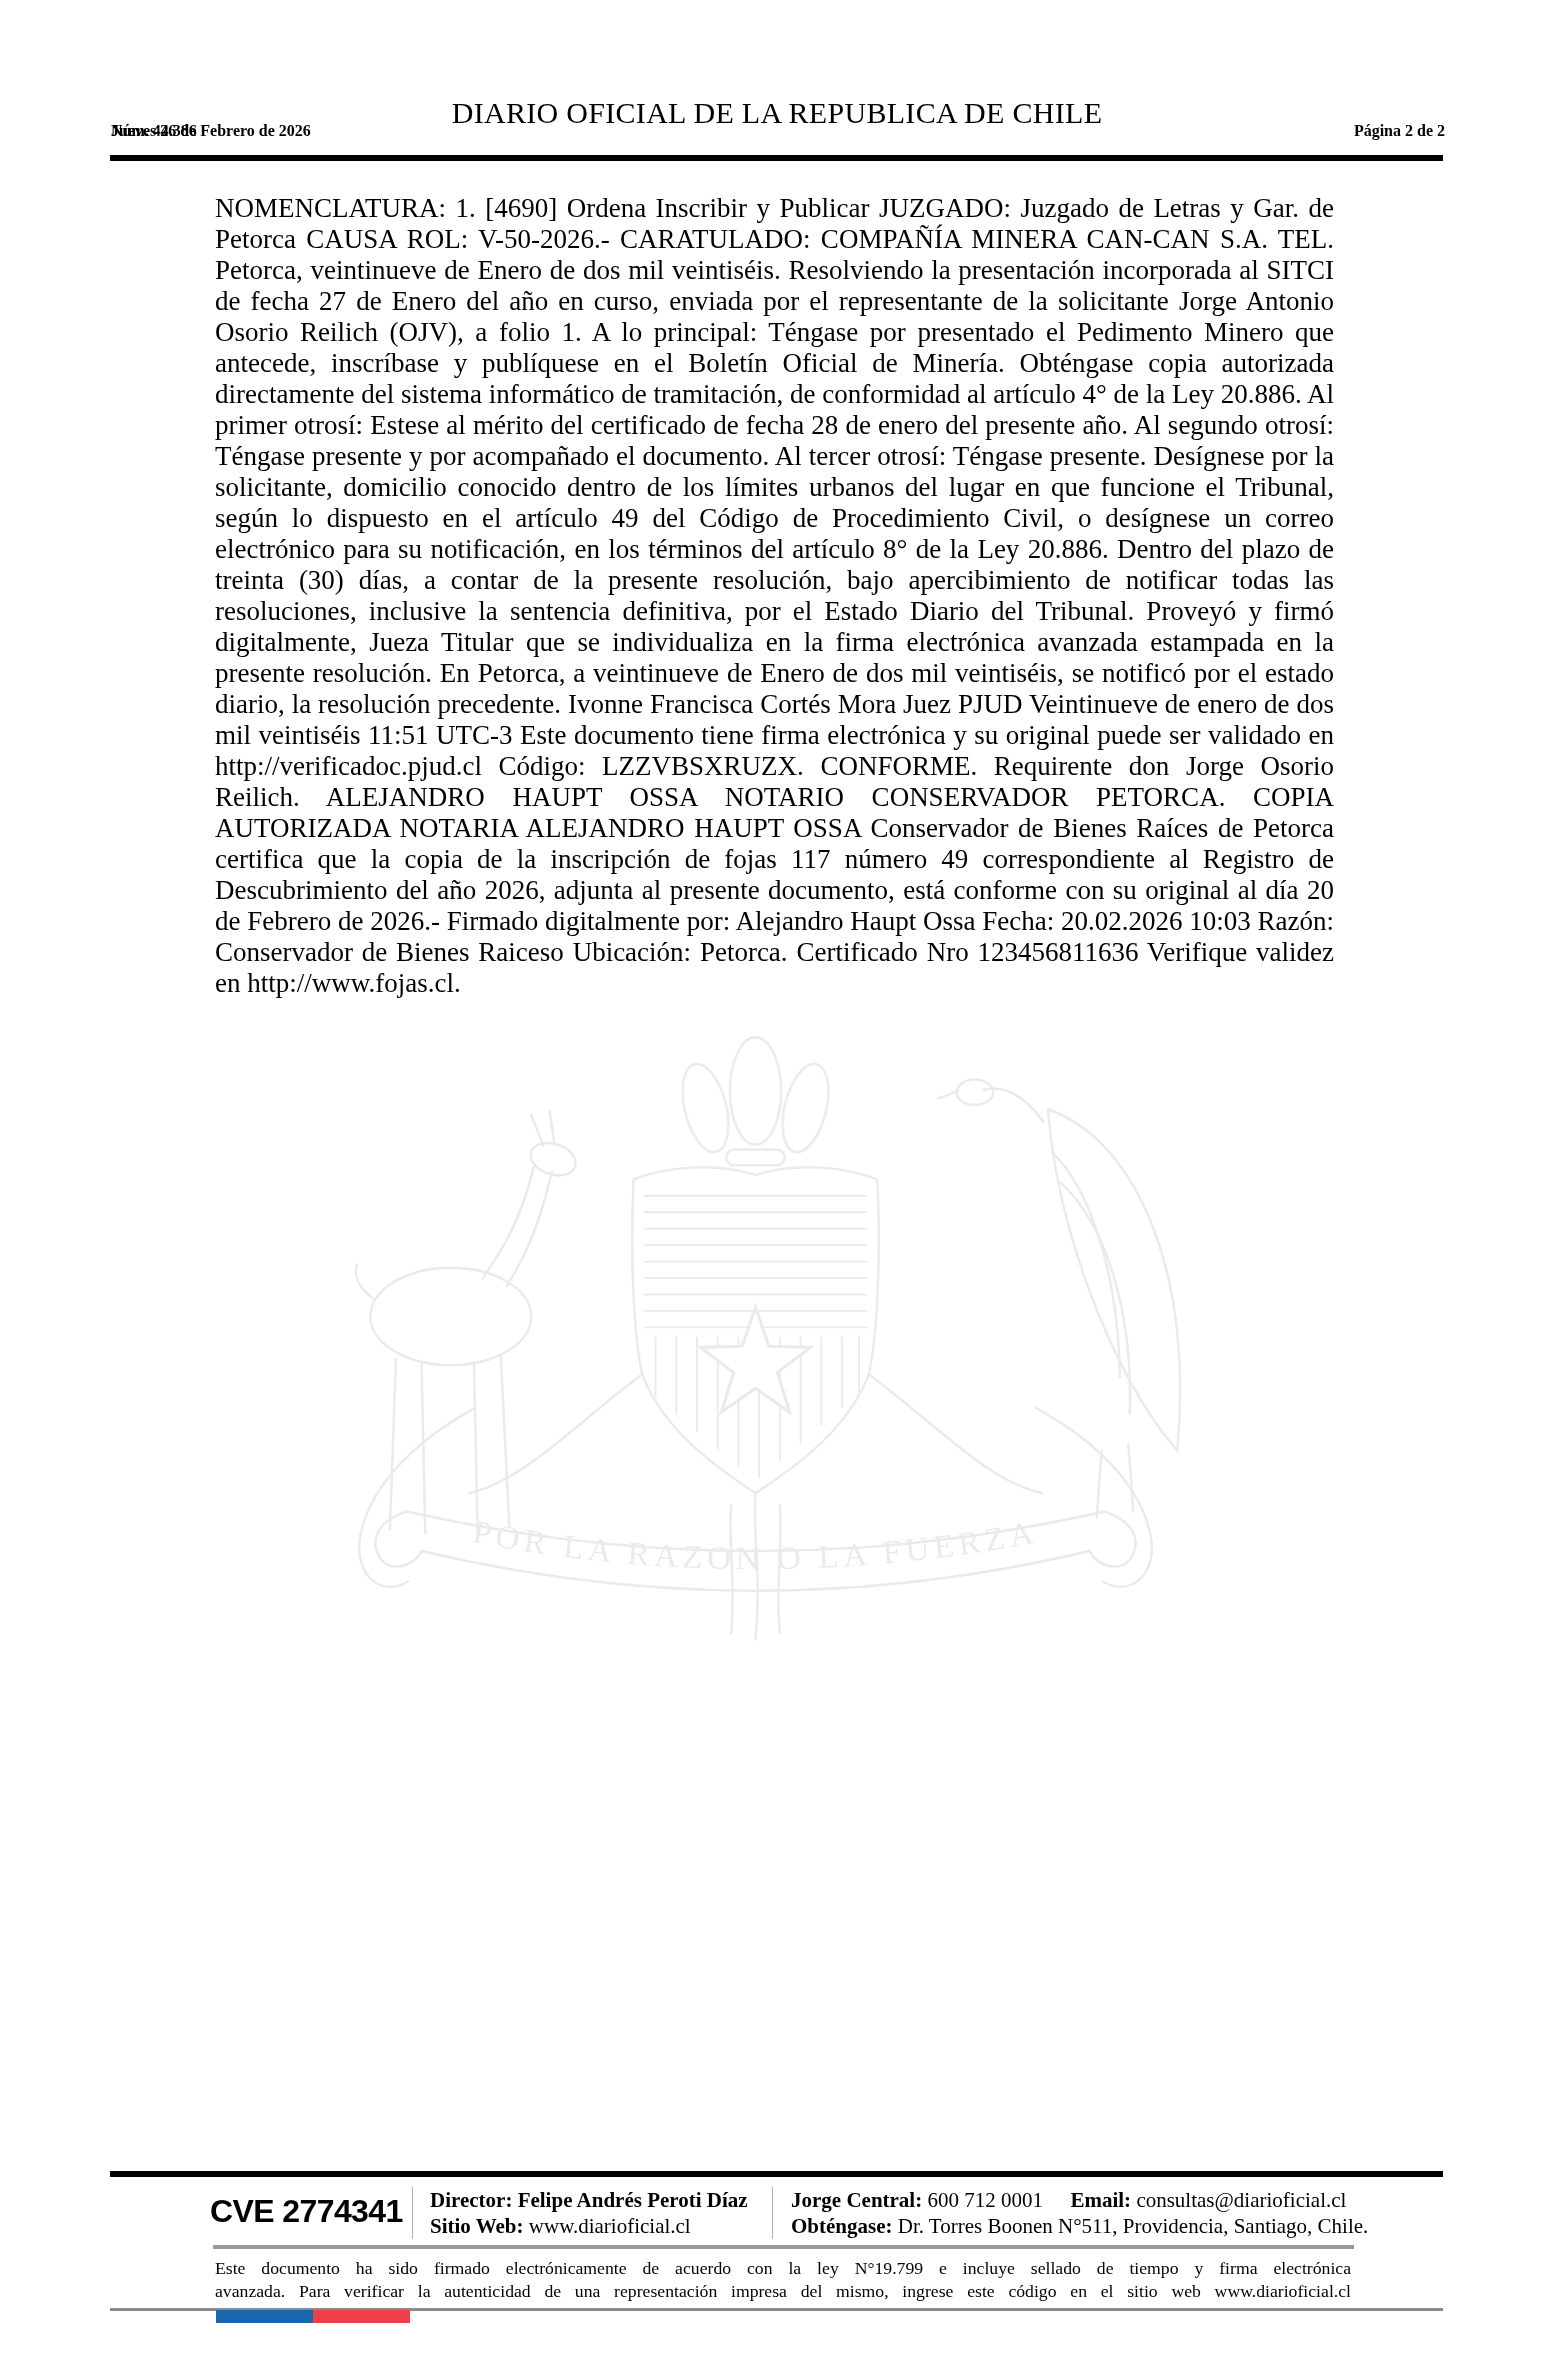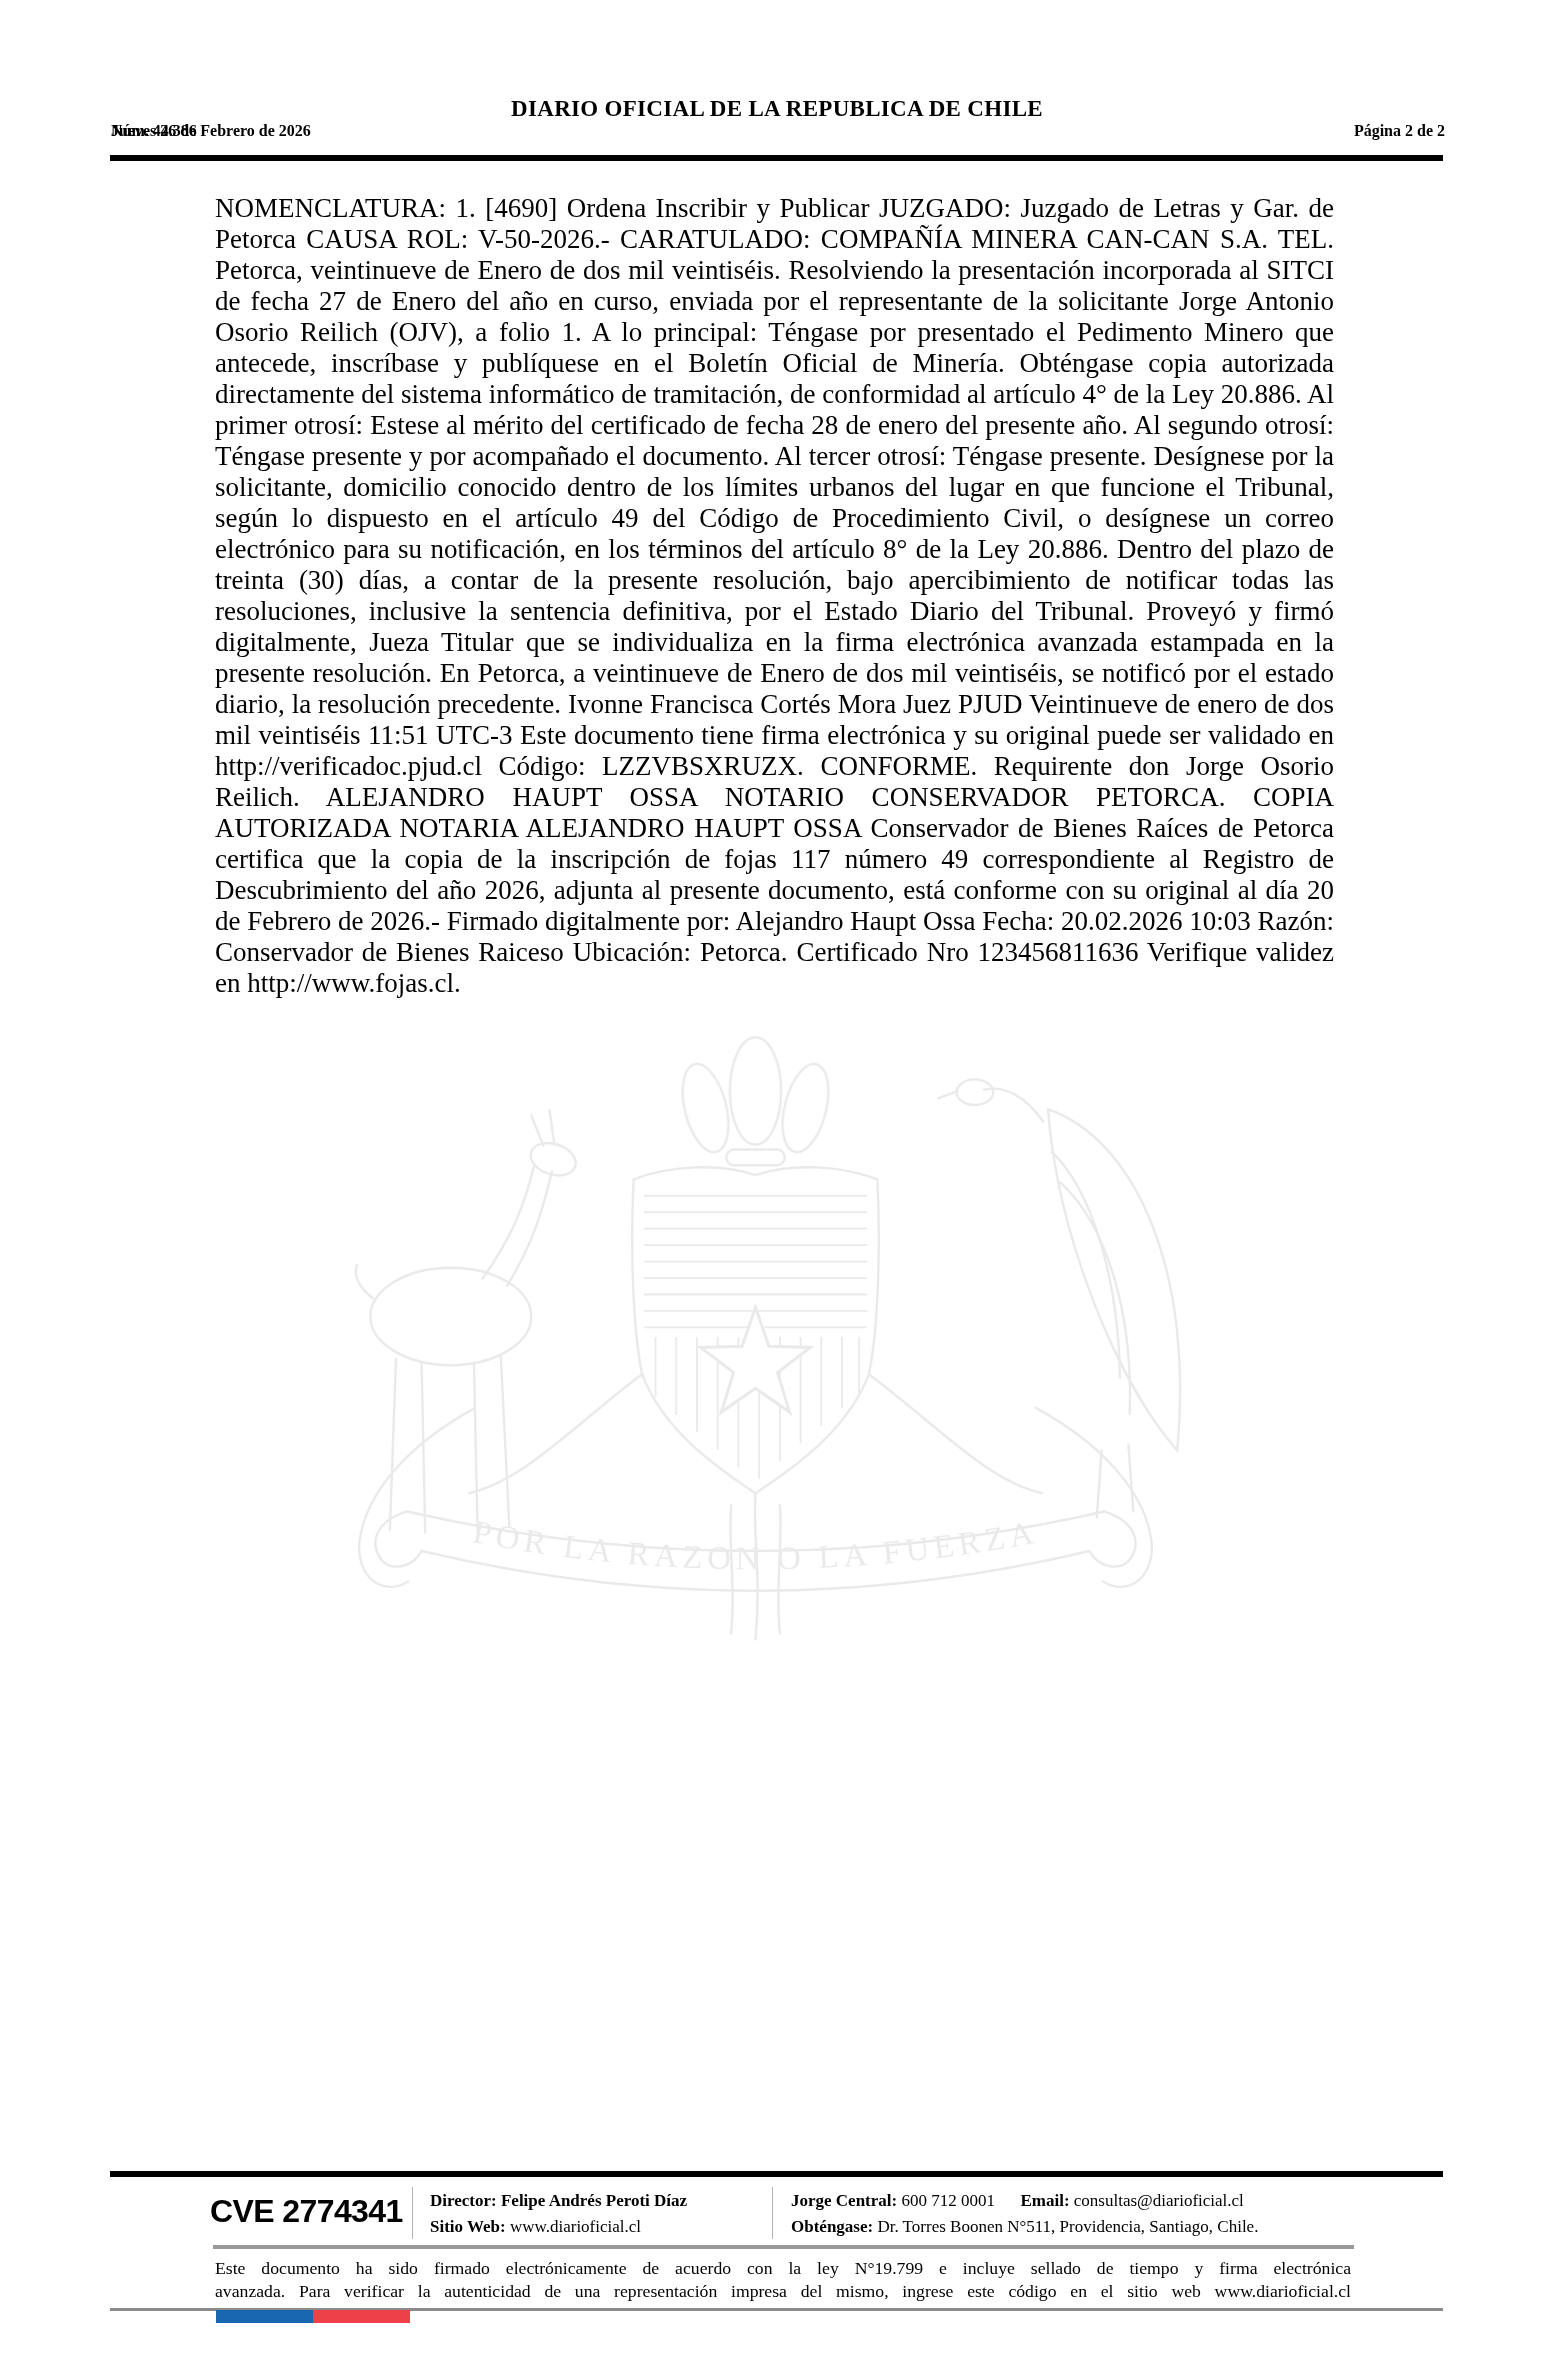--- a/index.html
+++ b/index.html
@@ -1,38 +1,38 @@
 <!DOCTYPE html>
 <html style="font-size:9.8px"><head>
 <meta charset="utf-8">
 <style>
   html,body{margin:0;padding:0;background:#fff;}
   .page{position:relative;width:1554px;height:2377px;background:#ffffff;overflow:hidden;
         font-family:"Liberation Serif",serif;color:#000;}
   
   .masthead{position:absolute;left:0;top:96px;width:100%;text-align:center;
-            font-size:23px;font-weight:bold;letter-spacing:0.3px;}
+            font-size:30px;font-weight:normal;letter-spacing:0.3px;}
   .hdr-row2{position:absolute;left:111px;top:122px;width:1334px;height:28px;
             font-size:16px;font-weight:bold;}
   .hdr-num{position:absolute;left:0;top:0;}
   .hdr-date{position:absolute;left:0;top:0;width:100%;text-align:left;}
   .hdr-page{position:absolute;right:0;top:0;}
   .rule-black-top{position:absolute;left:110px;top:155px;width:1333px;height:5.5px;background:#000;}
   
   .body-text{position:absolute;left:215px;top:193px;width:1119px;margin:0;
              font-size:27px;line-height:31px;text-align:justify;z-index:2;}
   
   .watermark{position:absolute;left:268px;top:1030px;width:975px;height:646px;z-index:1;}
   
   .rule-black-bottom{position:absolute;left:110px;top:2171px;width:1333px;height:5.5px;background:#000;}
   .cve{position:absolute;left:210px;top:2193px;font-family:"Liberation Sans",sans-serif;
        font-weight:bold;font-size:32px;letter-spacing:-0.6px;}
   .fdiv{position:absolute;top:2187px;width:1.2px;height:52px;background:#b3b3b3;}
   .fdiv1{left:412px;} .fdiv2{left:772px;}
-  .fcol{position:absolute;top:2188px;font-size:17px;line-height:25.6px;white-space:nowrap;}
+  .fcol{position:absolute;top:2188px;font-size:21px;line-height:25.6px;white-space:nowrap;}
   .fcol2{left:430px;} .fcol3{left:791px;}
   .flabel{font-weight:bold;}
   .fgap{display:inline-block;width:17px;}
   .rule-gray-1{position:absolute;left:213px;top:2245px;width:1141px;height:3.7px;background:#999;}
   .disclaimer{position:absolute;left:215px;top:2257px;width:1136px;font-size:17.7px;line-height:22.6px;}
   .just{text-align:justify;text-align-last:justify;}
   .rule-gray-2{position:absolute;left:110px;top:2308px;width:1333px;height:3px;background:#8b8b8b;}
   .flag{position:absolute;top:2310px;height:12.8px;}
   .flag-blue{left:216px;width:97px;}
   .flag-red{left:313px;width:97px;}

